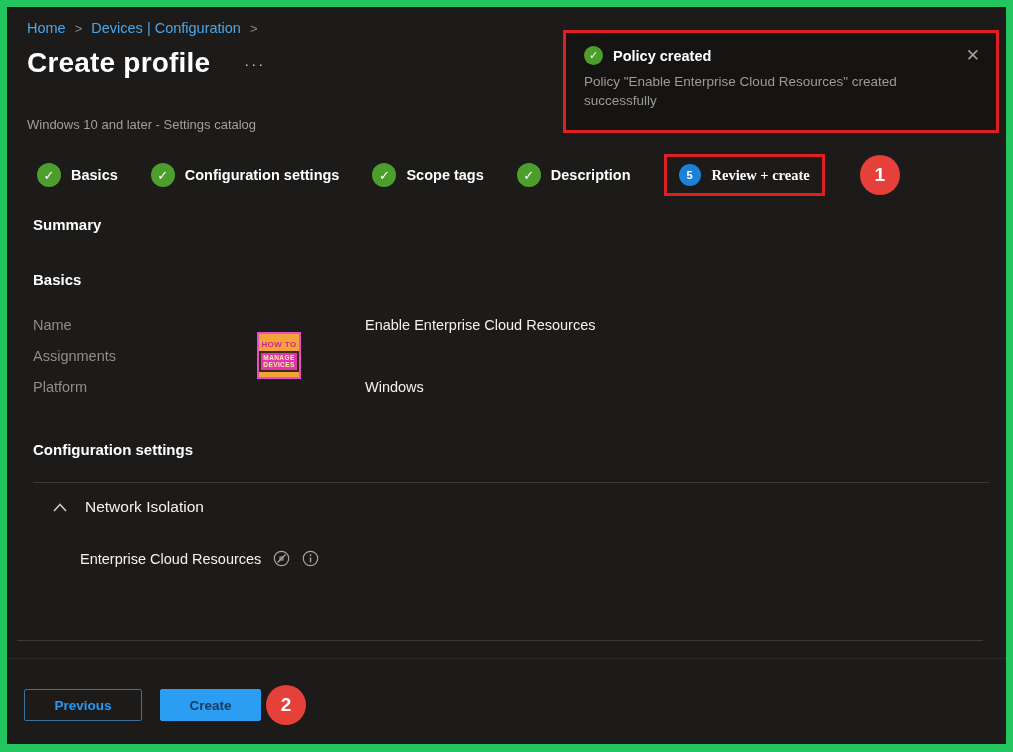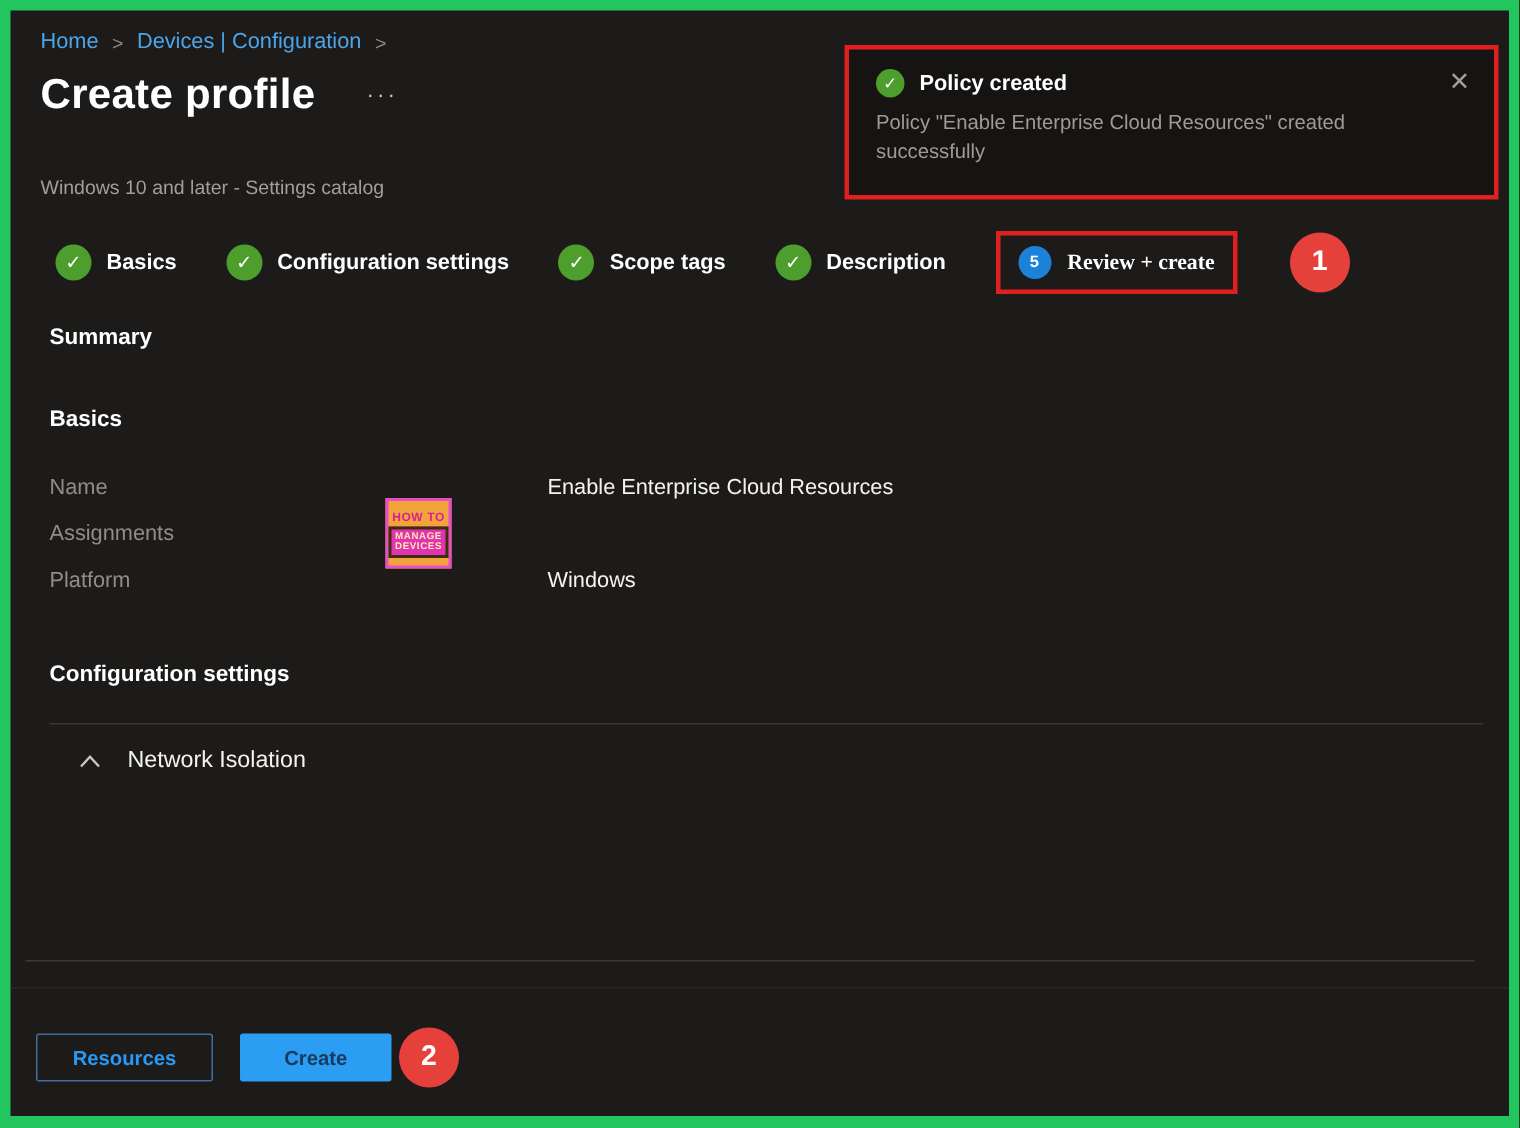--- a/index.html
+++ b/index.html
@@ -160,26 +160,43 @@
 
   <div class="group-row">
     <span class="chev-up">
       <svg width="14" height="9" viewBox="0 0 14 9">
             <polyline points="1,8 7,1.5 13,8" fill="none" stroke="#c8c6c4" stroke-width="1.6"></polyline>
           </svg>
     </span>
     <span class="group-label">Network Isolation</span>
   </div>
 
+  <div class="setting-row">
+    <span class="setting-label">Enterprise Cloud Resources</span>
+    <span class="mini-icon">
+      <svg width="17" height="17" viewBox="0 0 17 17">
+        <circle cx="8.5" cy="8.5" r="7.2" fill="none" stroke="currentColor" stroke-width="1.2"></circle>
+        <line x1="4.5" y1="12.5" x2="12.5" y2="4.5" stroke="currentColor" stroke-width="1.2"></line>
+        <rect x="7" y="7" width="3" height="3" fill="none" stroke="currentColor" stroke-width="1"></rect>
+      </svg>
+    </span>
+    <span class="mini-icon">
+      <svg width="17" height="17" viewBox="0 0 17 17">
+        <circle cx="8.5" cy="8.5" r="7.2" fill="none" stroke="currentColor" stroke-width="1.2"></circle>
+        <circle cx="8.5" cy="5.2" r="0.9" fill="currentColor"></circle>
+        <line x1="8.5" y1="7.4" x2="8.5" y2="12.2" stroke="currentColor" stroke-width="1.4"></line>
+      </svg>
+    </span>
+  </div>
 
   <div class="setting-value">
   </div>
 
   <div class="divider div2"></div>
   <div class="footer-line"></div>
   <div class="footer">
-    <button class="btn btn-previous">Resources</button>
+    <button class="btn btn-previous">Previous</button>
     <button class="btn btn-create">Create</button>
     <div class="badge badge-2">2</div>
   </div>
 
 </div>
 </div>
 
 </body></html>

